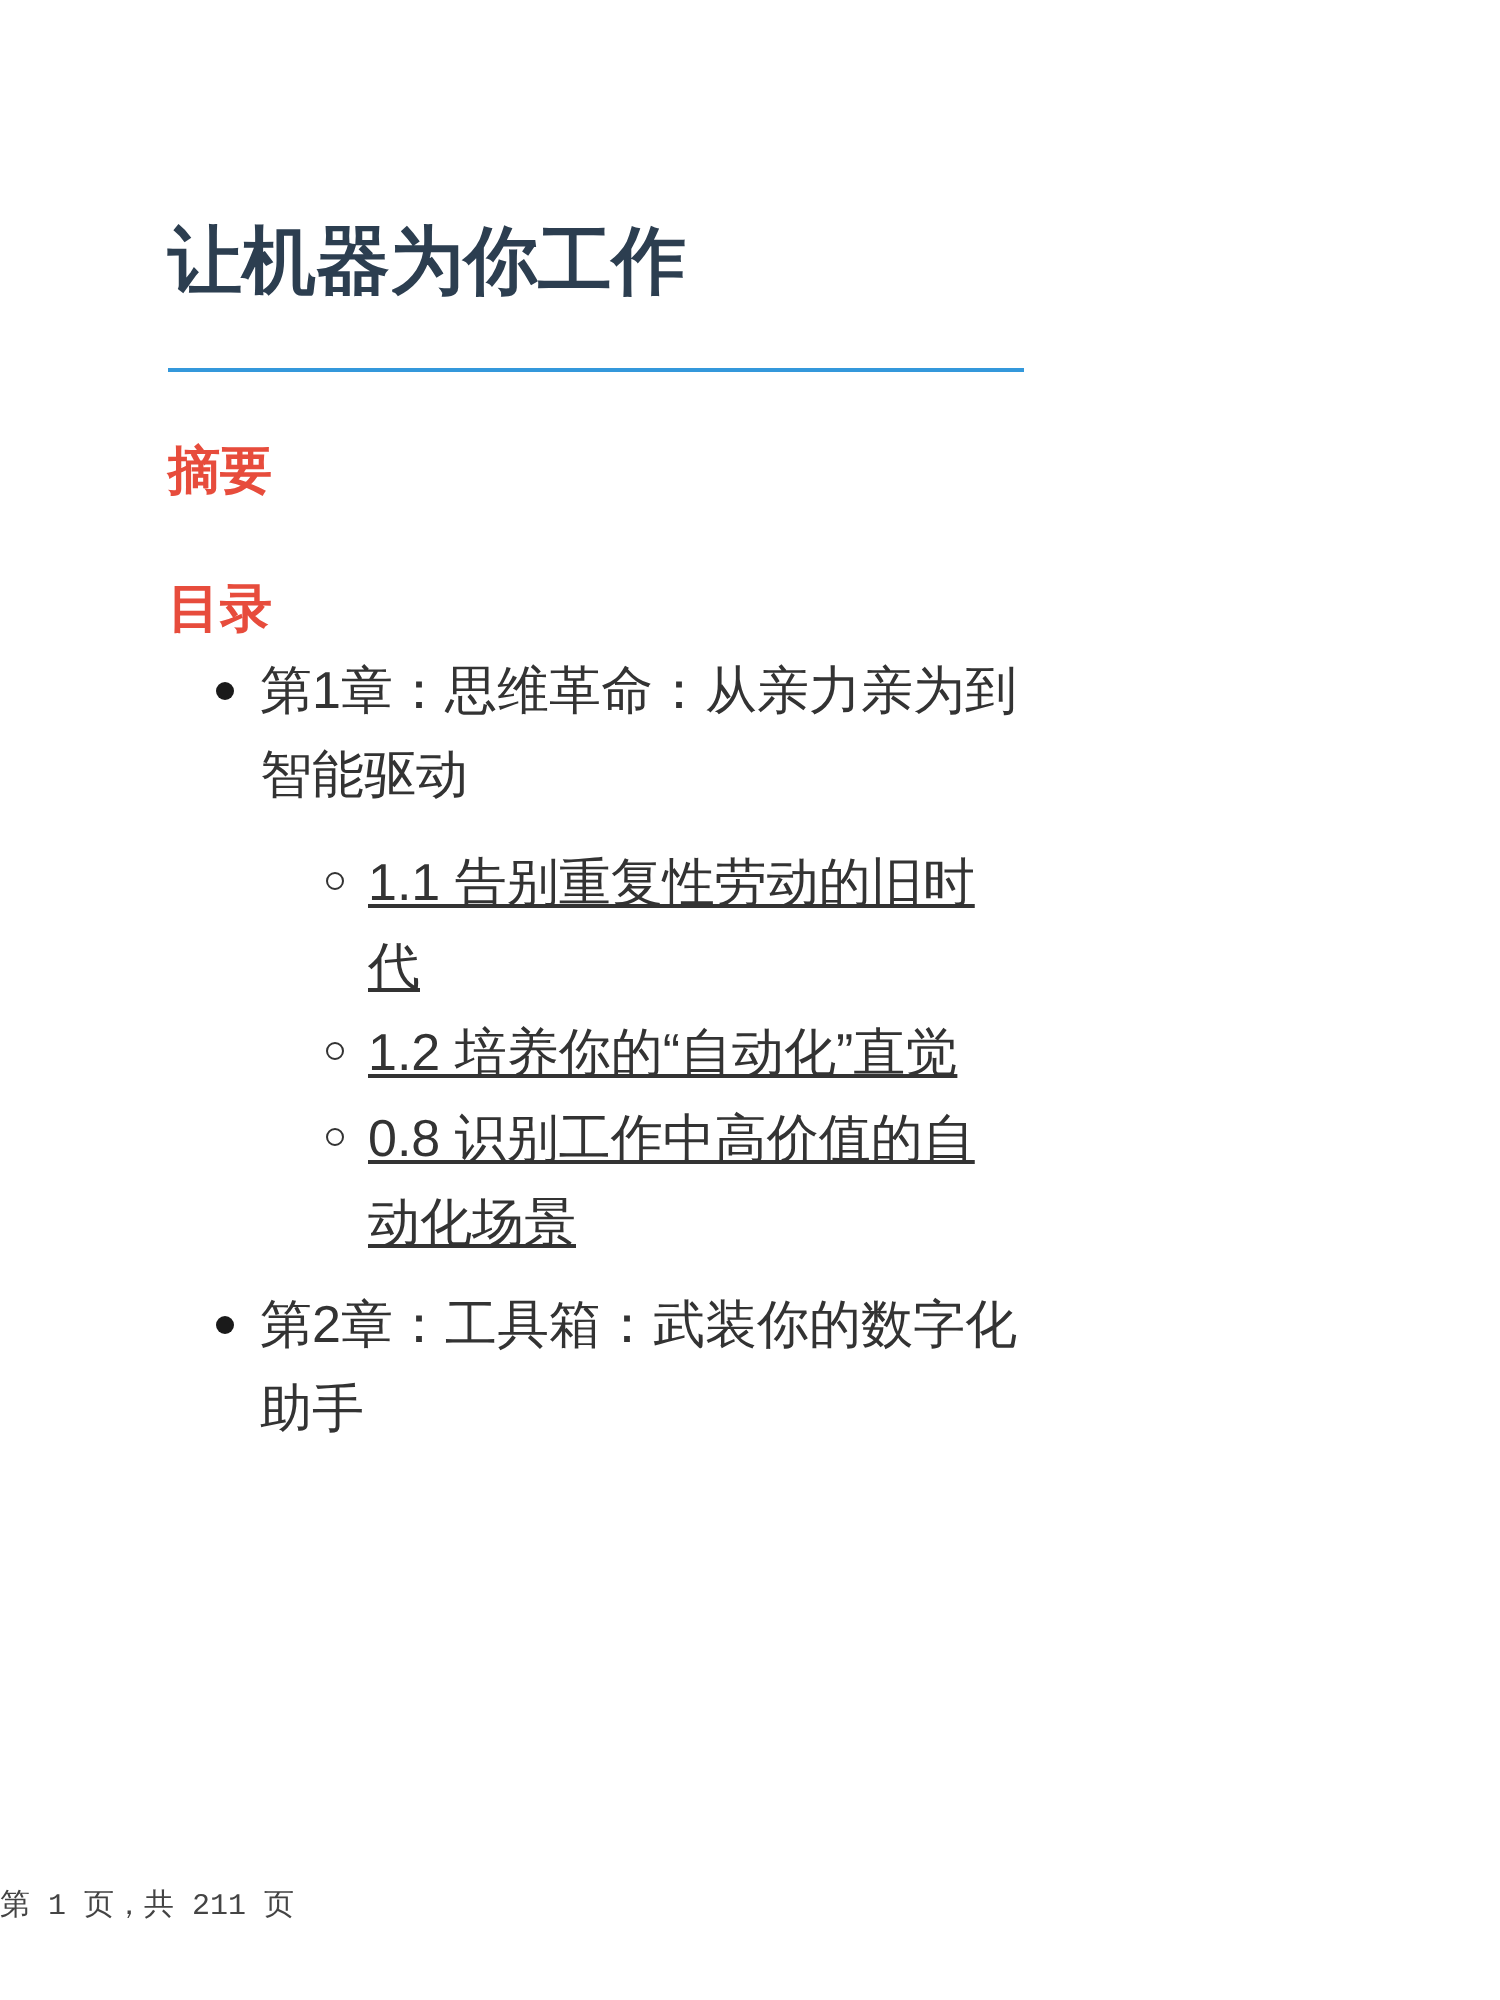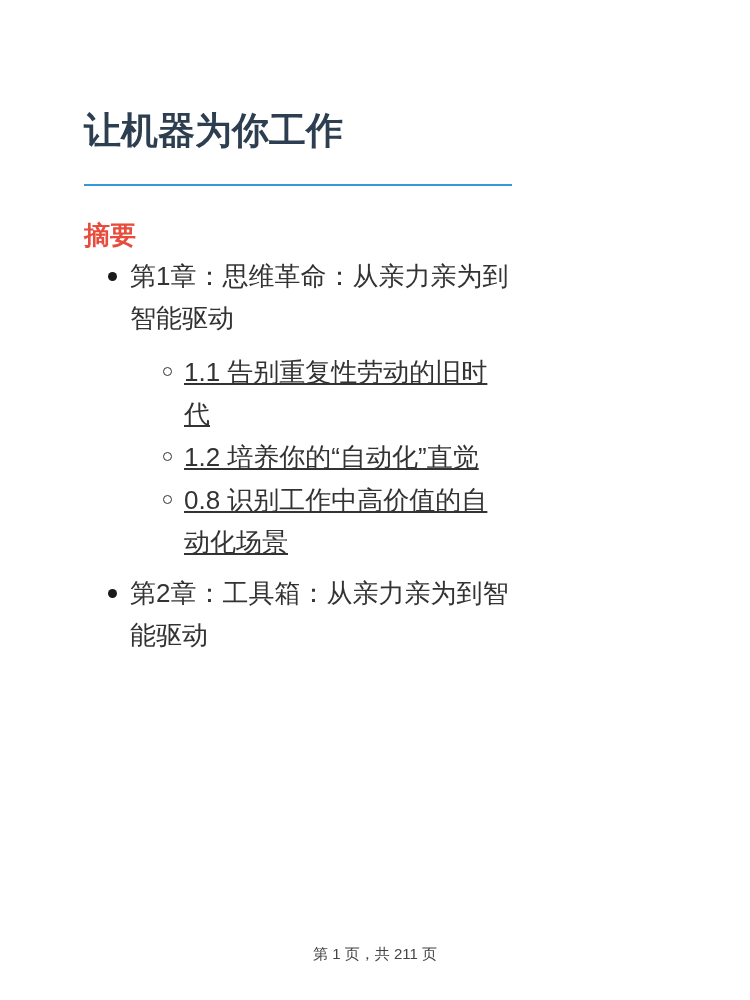--- a/index.html
+++ b/index.html
@@ -75,36 +75,38 @@
   }
   .toc-sublist {
     margin-top: 12px;
     margin-bottom: 9px;
   }
   .page-footer {
     position: absolute;
     left: 0;
     right: 0;
     top: 944px;
-    text-align: center;
+    text-align: left;
     font-size: 15px;
     line-height: 20px;
     color: var(--footer);
+    font-family: Liberation Mono, monospace;
   }
 </style>
 </head>
 <body>
 
 <div class="page">
 
   <h1 class="doc-title">让机器为你工作</h1>
 
   <h2 class="section-heading">摘要</h2>
 
 
+  <h2 class="section-heading">目录</h2>
 
   <div class="toc-list">
 
     <div class="toc-row level1">
       <span class="marker-disc"></span>
       <span>第1章：思维革命：从亲力亲为到智能驱动</span>
     </div>
 
     <div class="toc-sublist">
       <div class="toc-row level2">
@@ -116,20 +118,20 @@
         <span>1.2 培养你的“自动化”直觉</span>
       </div>
       <div class="toc-row level2">
         <span class="marker-circle"></span>
         <span>0.8 识别工作中高价值的自动化场景</span>
       </div>
     </div>
 
     <div class="toc-row level1">
       <span class="marker-disc"></span>
-      <span>第2章：工具箱：从亲力亲为到智能驱动</span>
+      <span>第2章：工具箱：武装你的数字化助手</span>
     </div>
 
   </div>
 
 </div>
 
 <div class="page-footer">第 1 页，共 211 页</div>
 
 </body></html>

